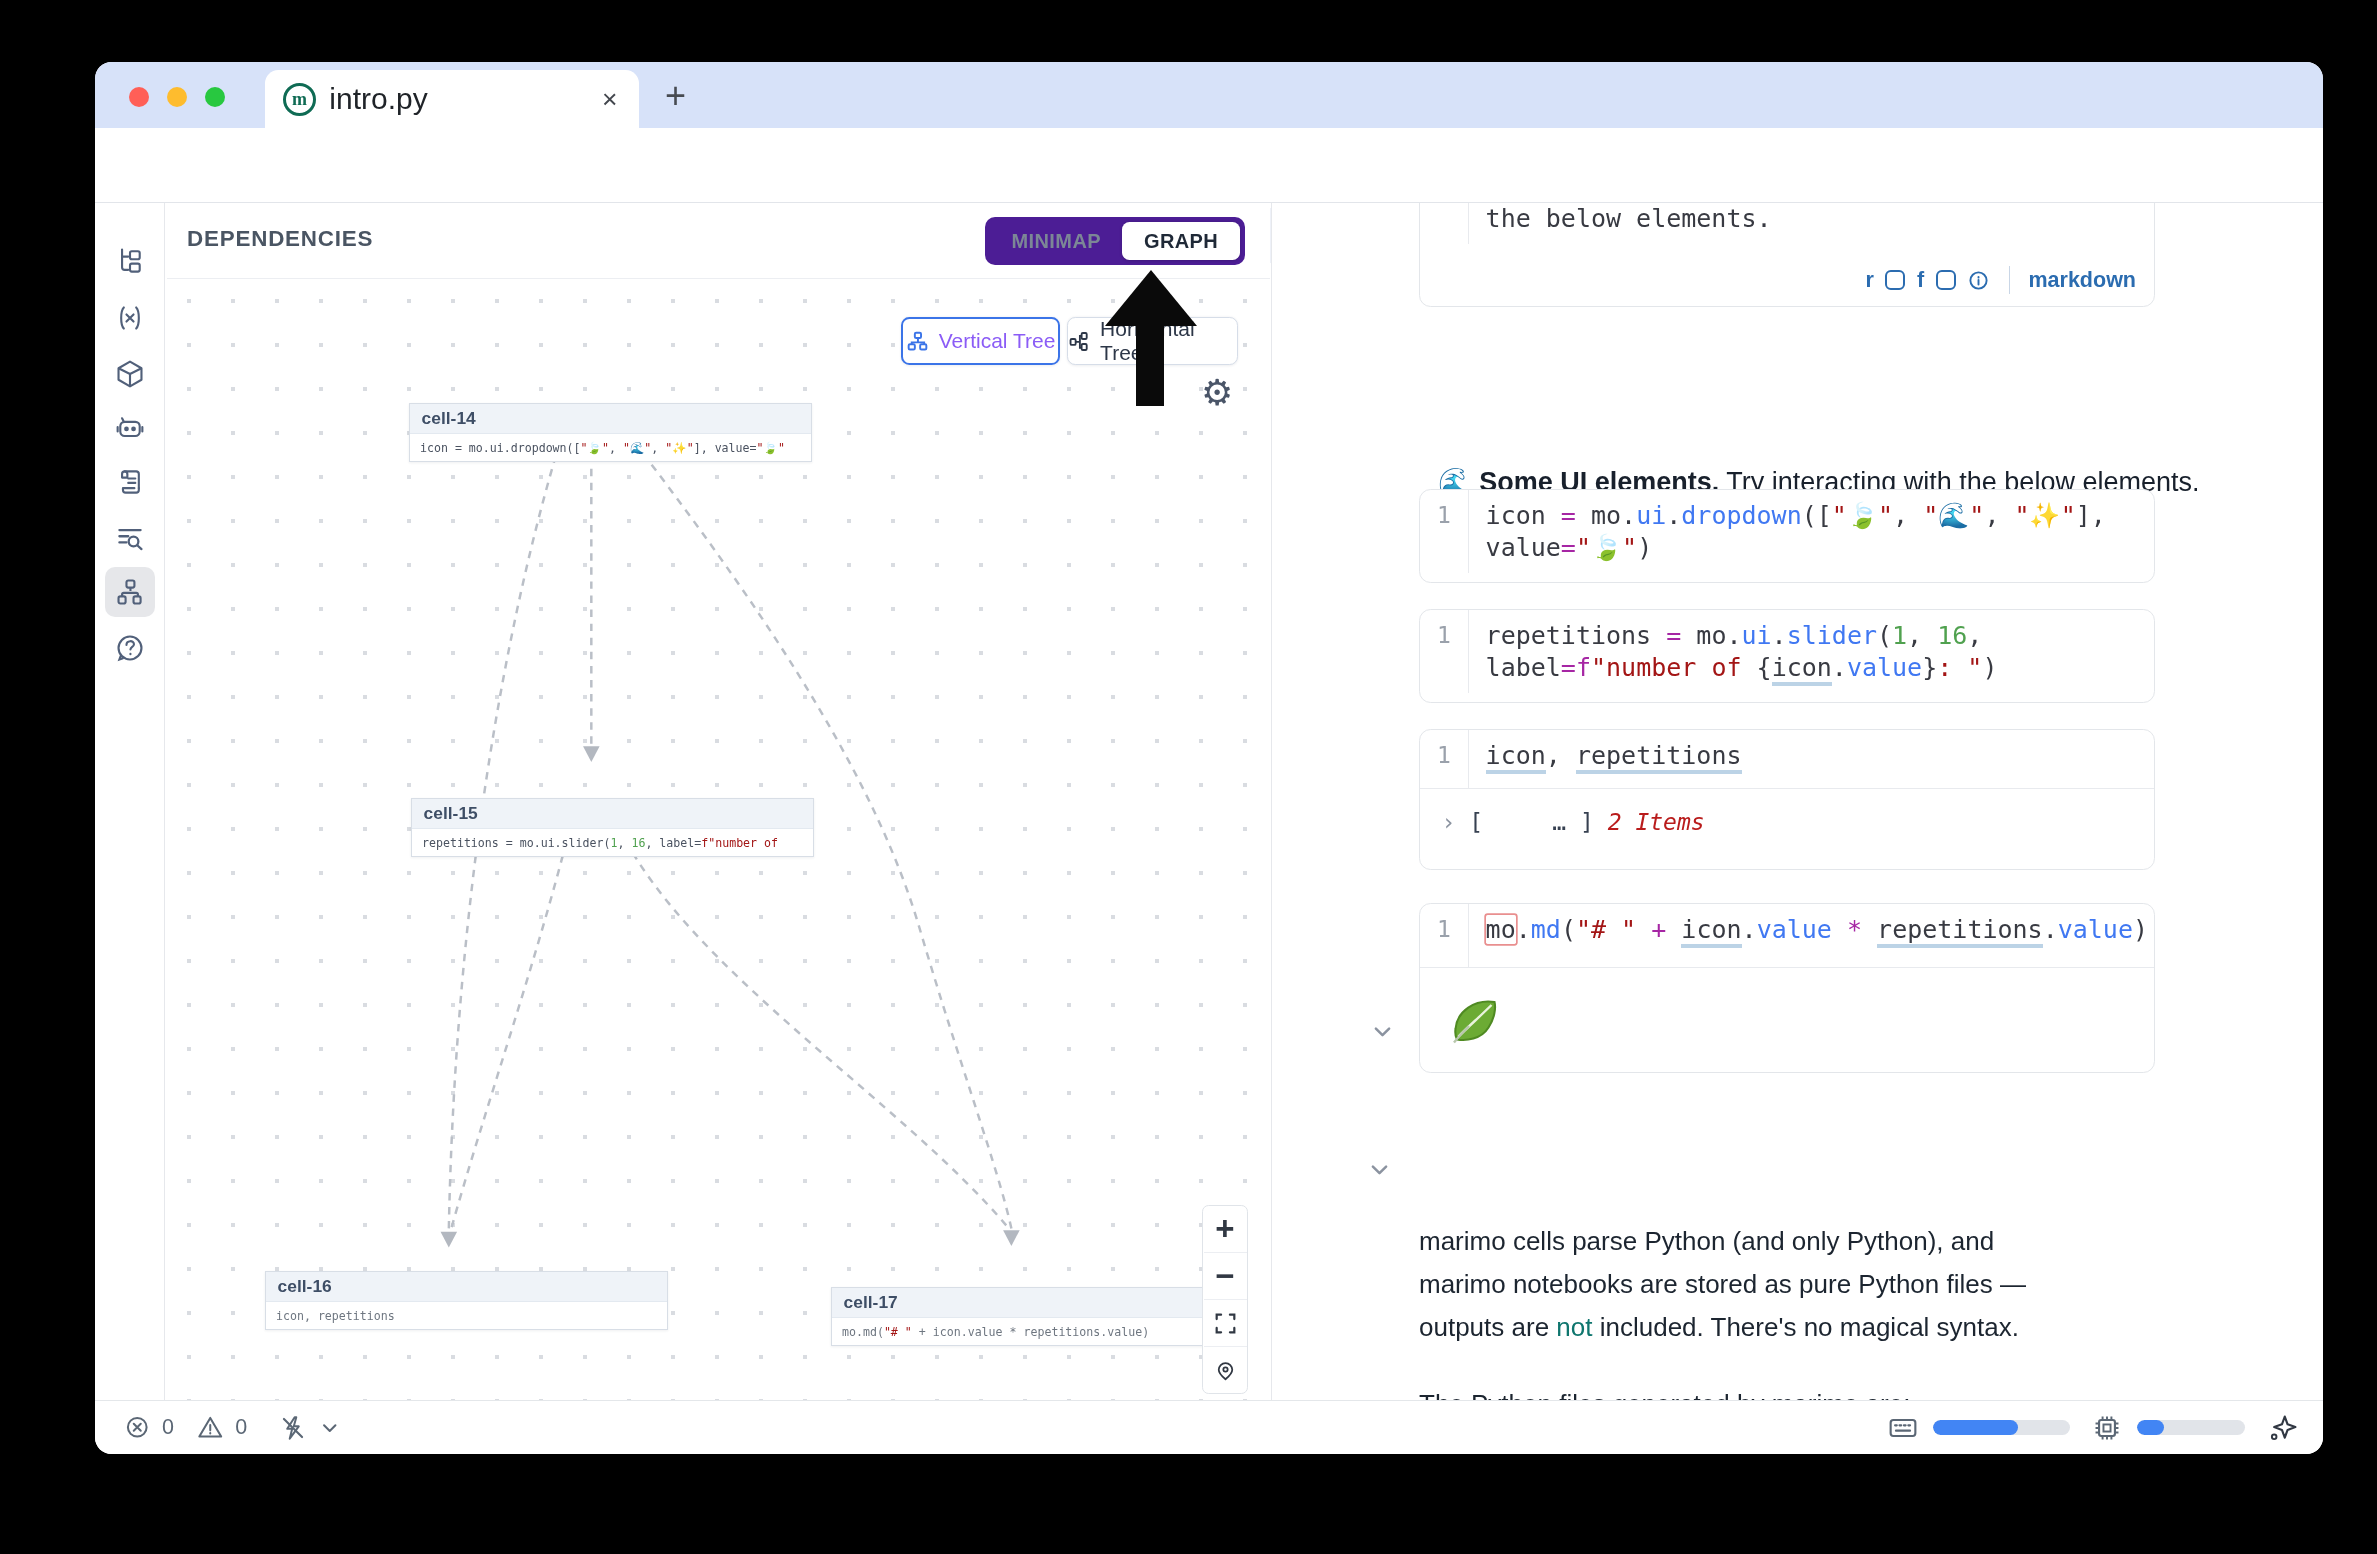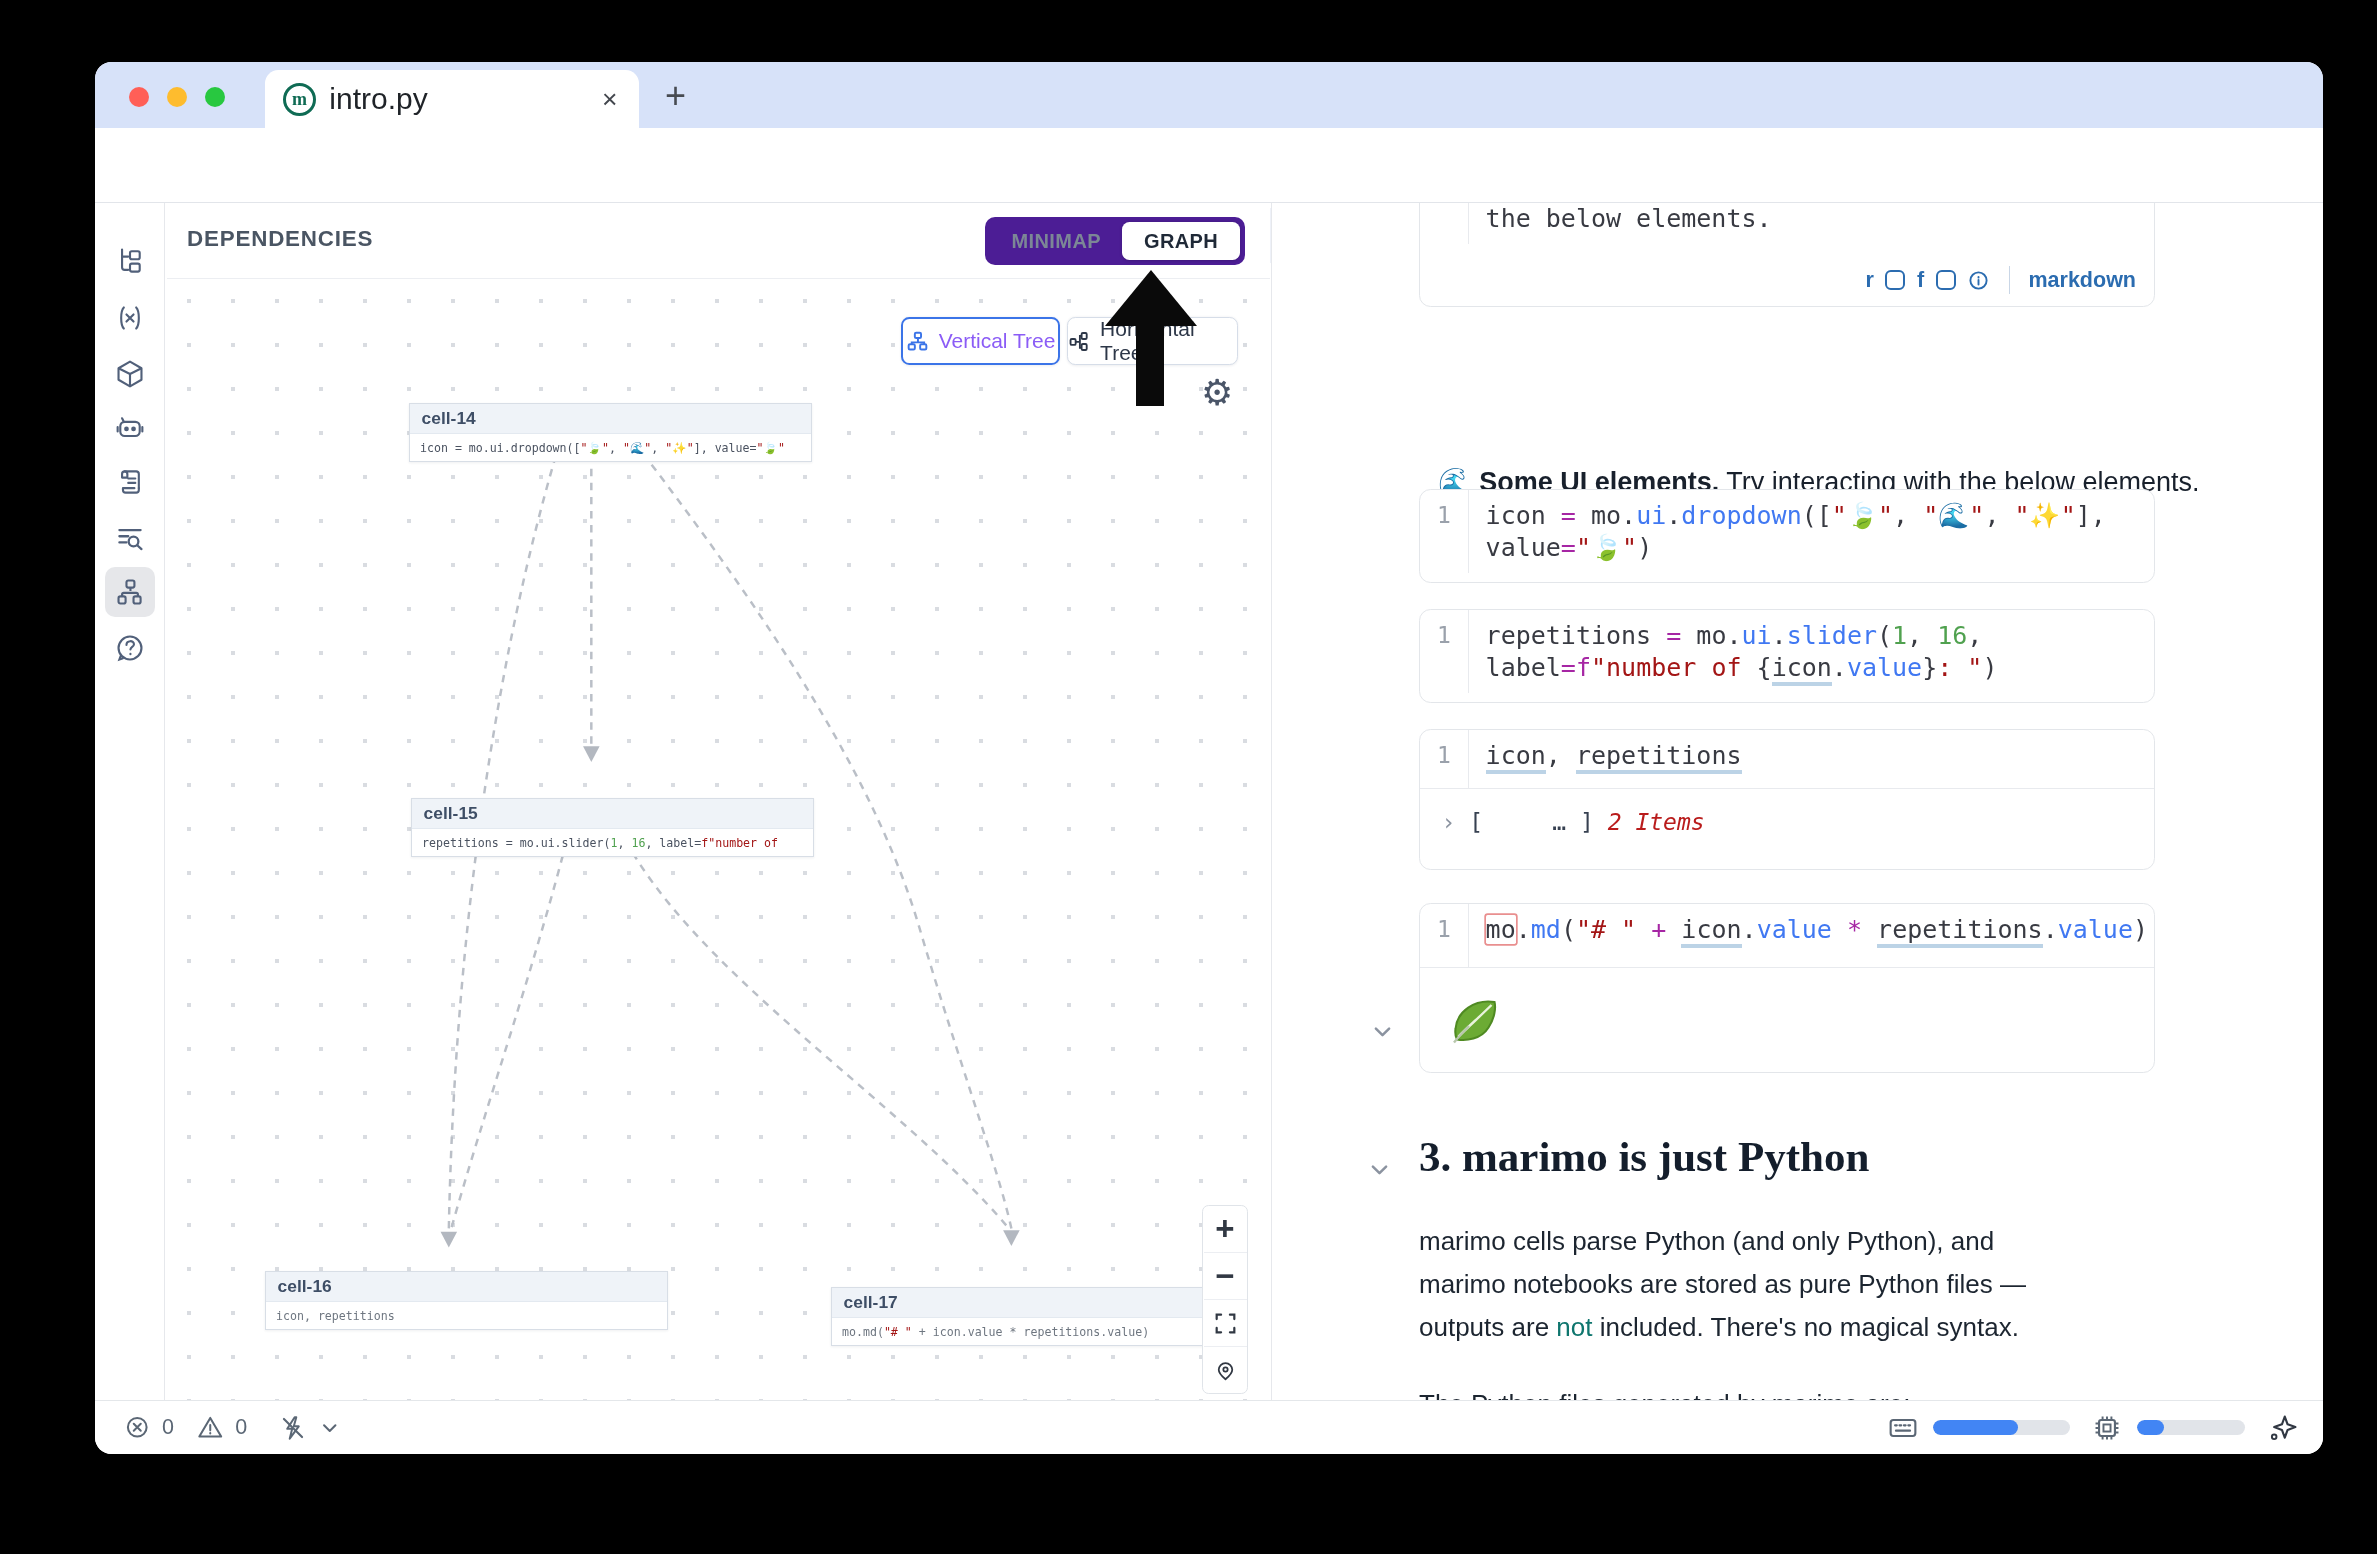--- a/index.html
+++ b/index.html
@@ -356,21 +356,20 @@
         </svg>
       </div>
     </div>
     <svg width="25" height="25" viewBox="0 0 34 34" style="position:absolute;left:98px;top:816px">
           <path d="M8 13l9 9 9-9" stroke="#8b93a0" stroke-width="3.4" fill="none" stroke-linecap="round" stroke-linejoin="round"></path>
         </svg>
 
     <svg width="25" height="25" viewBox="0 0 34 34" style="position:absolute;left:95px;top:954px">
           <path d="M8 13l9 9 9-9" stroke="#8b93a0" stroke-width="3.4" fill="none" stroke-linecap="round" stroke-linejoin="round"></path>
         </svg>
-    <div class="serifh" style="position:absolute;left:147px;top:929px">3. marimo is just Python</div>
     <div class="para" style="position:absolute;left:147px;top:1017px"><span class="tok-body">marimo cells parse Python (and only Python), and marimo notebooks are stored as pure Python files — outputs are </span><span class="tok-bodyit">not</span><span class="tok-body"> included. There's no magical syntax.</span></div>
     <div class="para" style="position:absolute;left:147px;top:1180px">The Python files generated by marimo are:</div>
 
   </div>
 
   <div class="statusbar">
     <div class="sbleft">
       <svg width="26.5" height="26.5" viewBox="0 0 34 34">
             <circle cx="17" cy="17" r="12" stroke="#5b6775" stroke-width="2.6" fill="none"></circle>
             <path d="M12.5 12.5l9 9M21.5 12.5l-9 9" stroke="#5b6775" stroke-width="2.6" stroke-linecap="round"></path>

